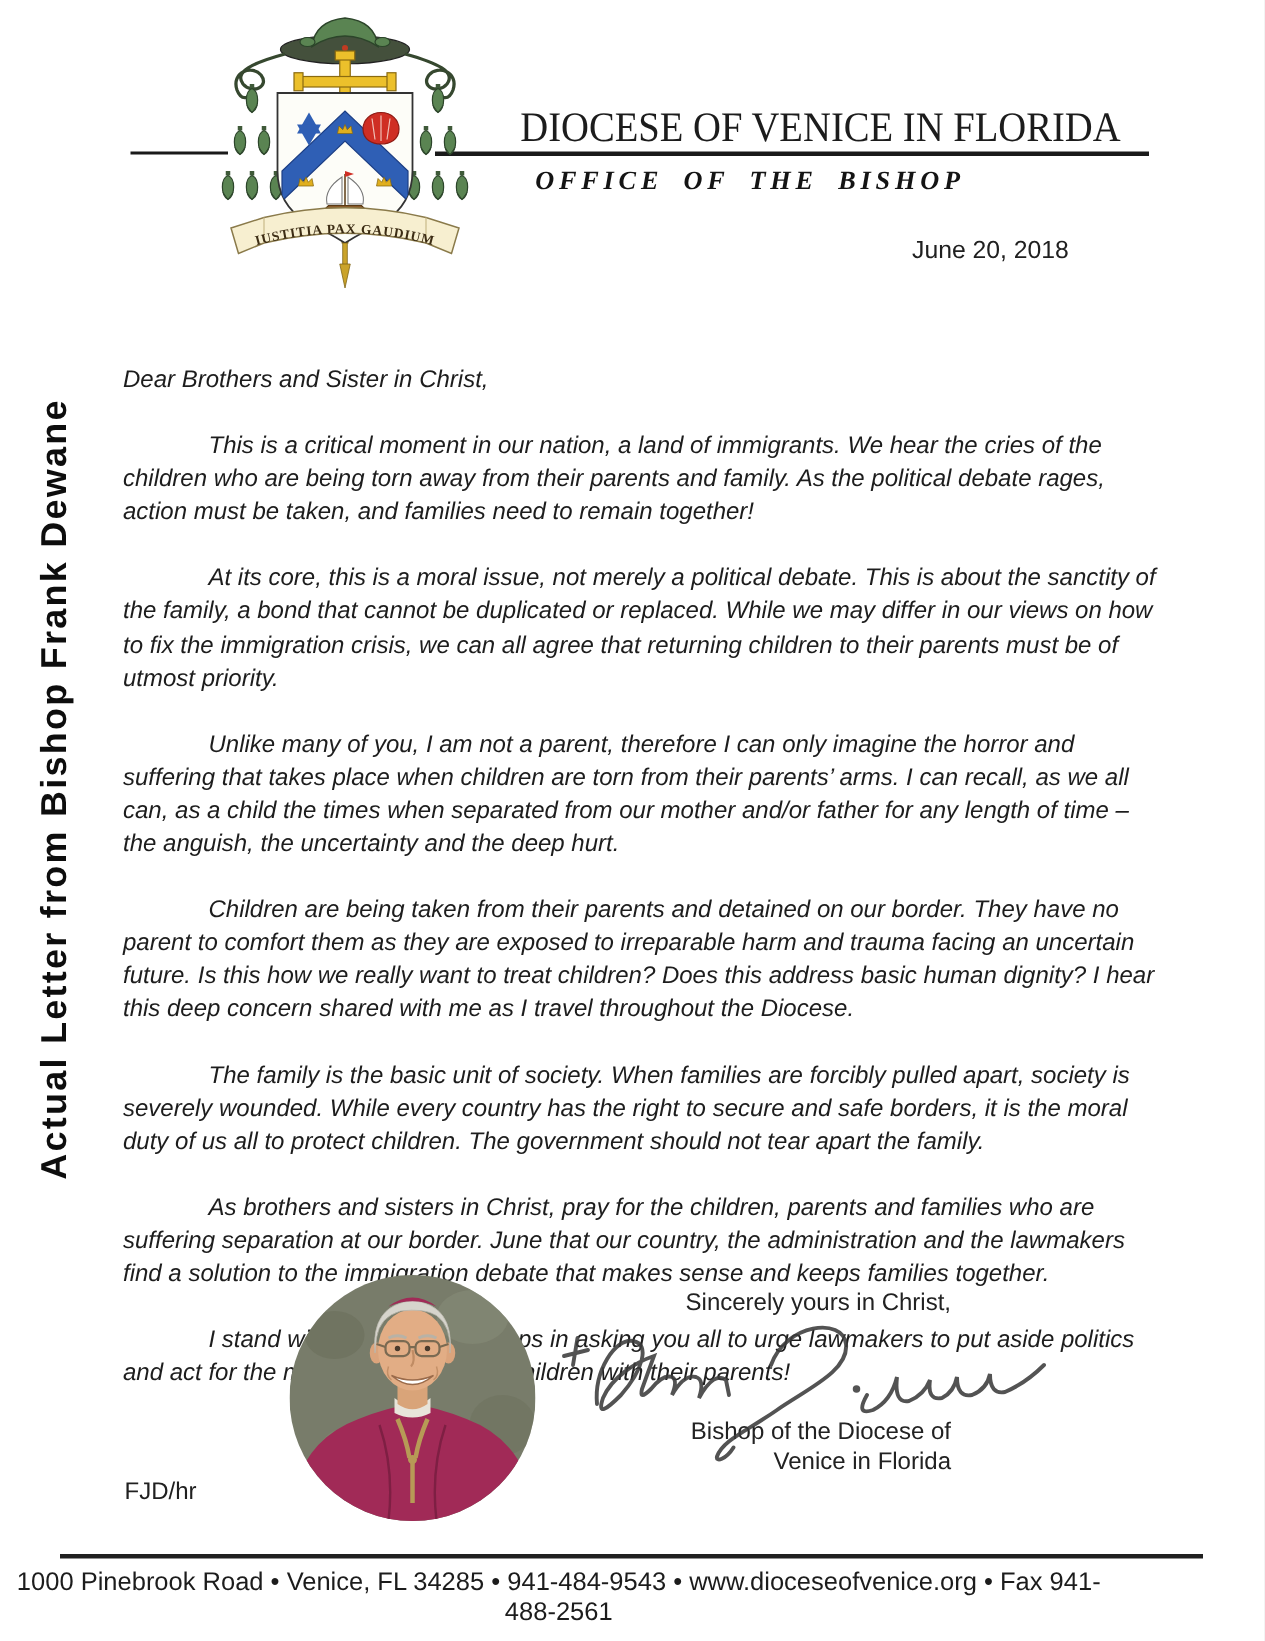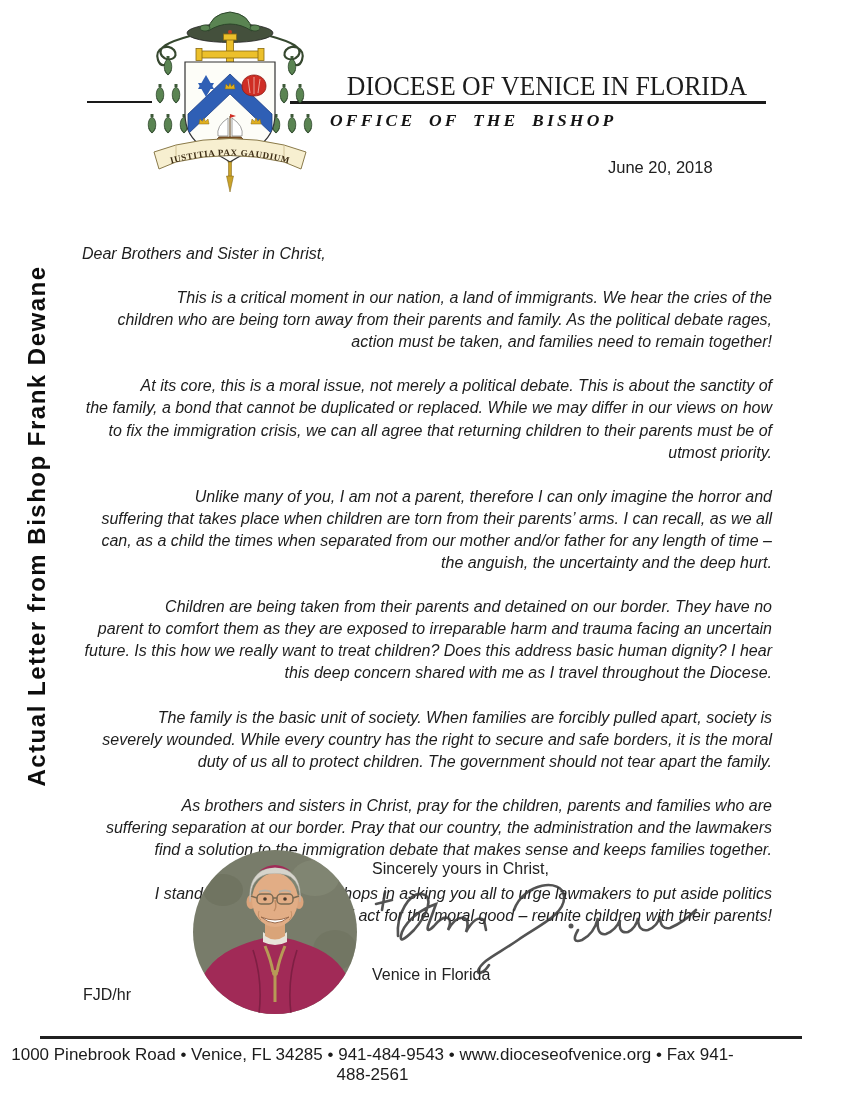--- a/index.html
+++ b/index.html
@@ -18,35 +18,35 @@
   
   .rule-left  { position:absolute; left:87px;  top:101px; width:65px;  height:2.2px; background:#1a1a1a; }
   .rule-main  { position:absolute; left:290px; top:101px; width:476px; height:2.5px; background:#1a1a1a; }
   .crest      { position:absolute; left:138px; top:2px; width:184px; height:192px; }
   .org-name {
     position:absolute; left:302px; top:70px; width:490px; text-align:center;
     font-family:"Liberation Serif", serif; font-size:28px; color:#1c1c1c;
     transform:scaleX(.92); transform-origin:center; white-space:nowrap;
   }
   .office-name {
-    position:absolute; left:330px; top:110px; width:340px; 
+    position:absolute; left:330px; top:110px; width:340px; text-align:center;
     font-family:"Liberation Serif", serif; font-weight:700; font-style:italic;
     font-size:17.5px; letter-spacing:3.2px; word-spacing:6px; color:#141414; white-space:nowrap;
   }
   .letter-date { position:absolute; left:608px; top:158px; font-size:16.5px; color:#202020; }
   
   .letter-body {
     position:absolute; left:82px; top:243px; width:690px;
     font-size:16px; line-height:22.1px; color:#1d1d1d;font-style:italic;
   }
   .salutation { margin:0 0 22px; }
-  .para { margin:0 0 22px; text-indent:57px;text-align:right; }
+  .para { margin:0 0 22px; text-indent:57px; }
   
   .bishop-photo { position:absolute; left:193px; top:850px; width:164px; height:164px; }
-  .sign-block { position:absolute; left:372px; top:860px; width:262px; height:132px; text-align:left; font-size:16px; color:#222; }
+  .sign-block { position:absolute; left:372px; top:860px; width:262px; height:132px; text-align:right; font-size:16px; color:#222; }
   .closing      { position:absolute; top:0;     width:100%; }
   .signed-name  { position:absolute; top:64px;  width:100%; }
   .signed-title1{ position:absolute; top:86px;  width:100%; }
   .signed-title2{ position:absolute; top:106px; width:100%; }
   .signature-svg { position:absolute; left:366px; top:874px; width:336px; height:102px; z-index:5; }
   .ref-initials { position:absolute; left:83px; top:986px; font-size:16px; color:#202020; }
   
   .footer-rule { position:absolute; left:40px; top:1036px; width:762px; height:2.5px; background:#202020; }
   .footer-contact { position:absolute; left:0; top:1045px; width:745px; text-align:center; font-size:17px; color:#1c1c1c; }
 </style>
@@ -152,21 +152,21 @@
   <div class="office-name">OFFICE OF THE BISHOP</div>
   <div class="letter-date">June 20, 2018</div>
 
   <div class="letter-body">
     <p class="salutation">Dear Brothers and Sister in Christ,</p>
     <p class="para">This is a critical moment in our nation, a land of immigrants. We hear the cries of the children who are being torn away from their parents and family. As the political debate rages, action must be taken, and families need to remain together!</p>
     <p class="para">At its core, this is a moral issue, not merely a political debate. This is about the sanctity of the family, a bond that cannot be duplicated or replaced. While we may differ in our views on how to fix the immigration crisis, we can all agree that returning children to their parents must be of utmost priority.</p>
     <p class="para">Unlike many of you, I am not a parent, therefore I can only imagine the horror and suffering that takes place when children are torn from their parents’ arms. I can recall, as we all can, as a child the times when separated from our mother and/or father for any length of time – the anguish, the uncertainty and the deep hurt.</p>
     <p class="para">Children are being taken from their parents and detained on our border. They have no parent to comfort them as they are exposed to irreparable harm and trauma facing an uncertain future. Is this how we really want to treat children? Does this address basic human dignity? I hear this deep concern shared with me as I travel throughout the Diocese.</p>
     <p class="para">The family is the basic unit of society. When families are forcibly pulled apart, society is severely wounded. While every country has the right to secure and safe borders, it is the moral duty of us all to protect children. The government should not tear apart the family.</p>
-    <p class="para">As brothers and sisters in Christ, pray for the children, parents and families who are suffering separation at our border. Pray that our country, the administration and the lawmakers find a solution to the immigration debate that makes sense and keeps families together.</p>
+    <p class="para">As brothers and sisters in Christ, pray for the children, parents and families who are suffering separation at our border. June that our country, the administration and the lawmakers find a solution to the immigration debate that makes sense and keeps families together.</p>
     <p class="para">I stand with my brother Bishops in asking you all to urge lawmakers to put aside politics and act for the moral good – reunite children with their parents!</p>
   </div>
 
   <svg class="bishop-photo" viewBox="0 0 164 164" xmlns="http://www.w3.org/2000/svg">
     <defs>
         <clipPath id="photoClip">
           <circle cx="82" cy="82" r="82"></circle>
         </clipPath>
       </defs>
     <g clip-path="url(#photoClip)">
@@ -218,20 +218,21 @@
       <path d="M10,30 l16,-4 M19,18 l-3,18"></path>
       <path d="M32,62 C30,40 44,18 56,20 C68,22 62,40 48,56 C38,66 32,70 36,58 C42,44 58,34 70,30 L62,52 Q60,60 68,52 Q76,42 82,44 Q86,46 82,56 Q90,42 98,44 Q104,46 100,58 Q110,40 118,46 L120,56"></path>
       <path d="M148,36 C158,8 196,4 198,22 C200,40 172,52 152,66 C132,80 116,86 112,97 C111,101 118,99 123,91"></path>
       <path d="M212,56 Q204,70 216,66 Q228,60 232,44 Q230,62 240,60 Q250,56 254,46 Q252,60 262,58 Q270,54 272,44 Q272,58 282,56 Q292,52 294,42 Q294,56 304,54 Q318,48 330,36"></path>
     </g>
     <circle cx="205" cy="52" r="2.5" fill="#3c3c3c" opacity="0.88"></circle>
   </svg>
 
   <div class="sign-block">
     <div class="closing">Sincerely yours in Christ,</div>
+    <div class="signed-title1">Bishop of the Diocese of</div>
     <div class="signed-title2">Venice in Florida</div>
   </div>
 
   <div class="ref-initials">FJD/hr</div>
 
   <div class="footer-rule"></div>
   <div class="footer-contact">1000 Pinebrook Road • Venice, FL 34285 • 941-484-9543 •  www.dioceseofvenice.org • Fax 941-488-2561</div>
 
 </div>
 

